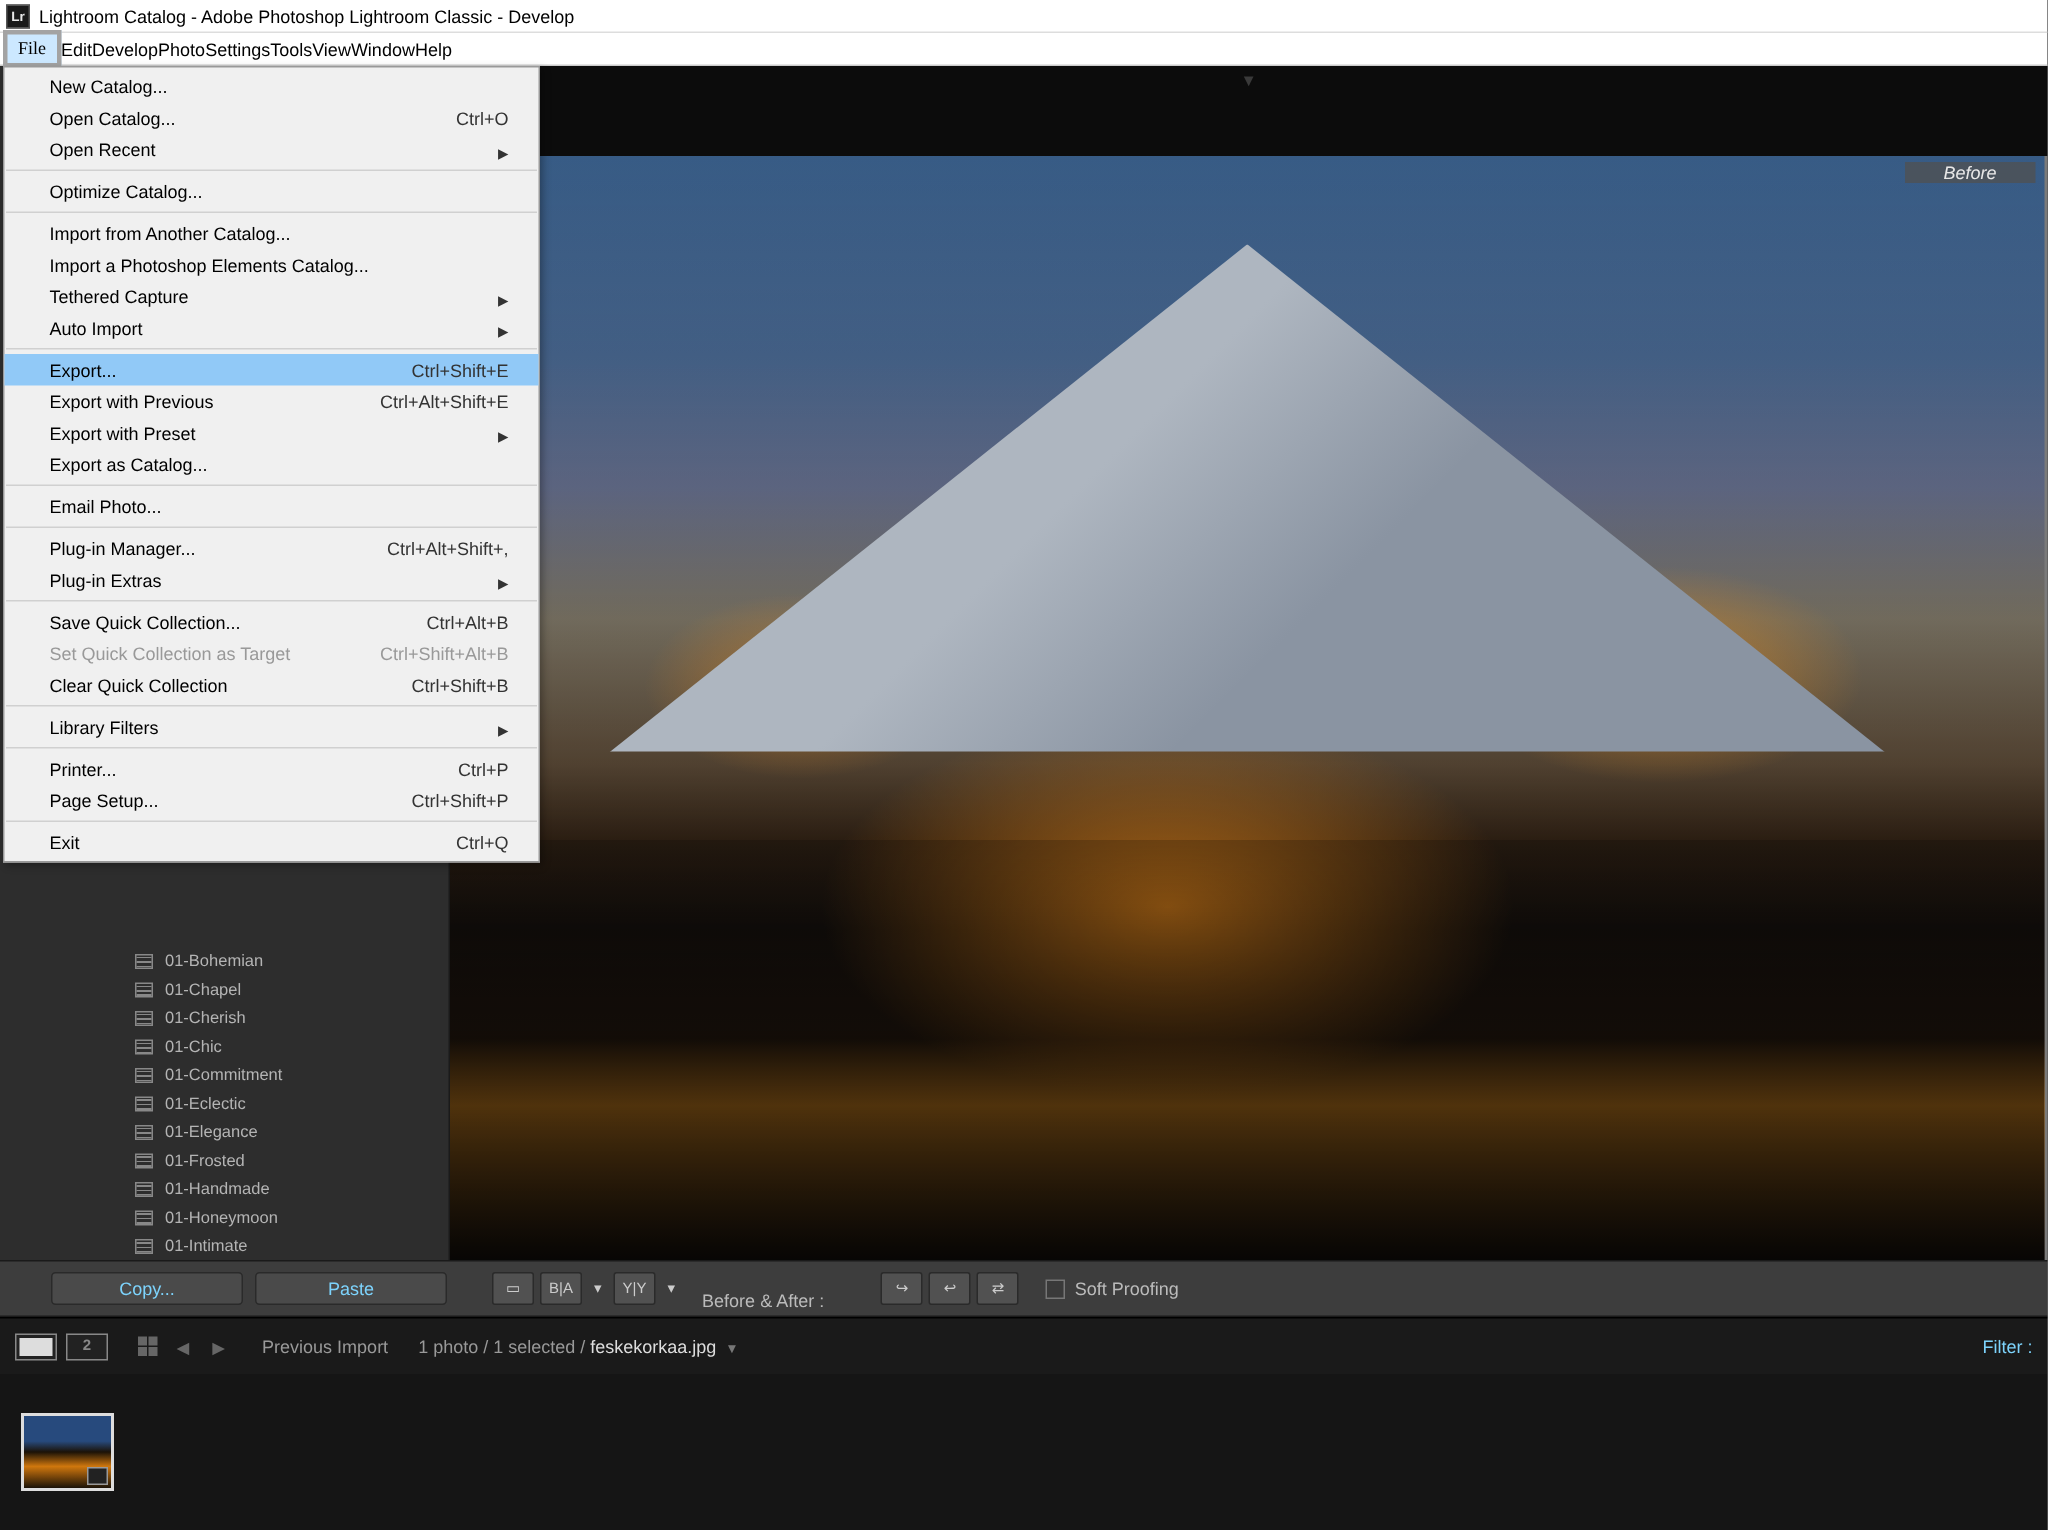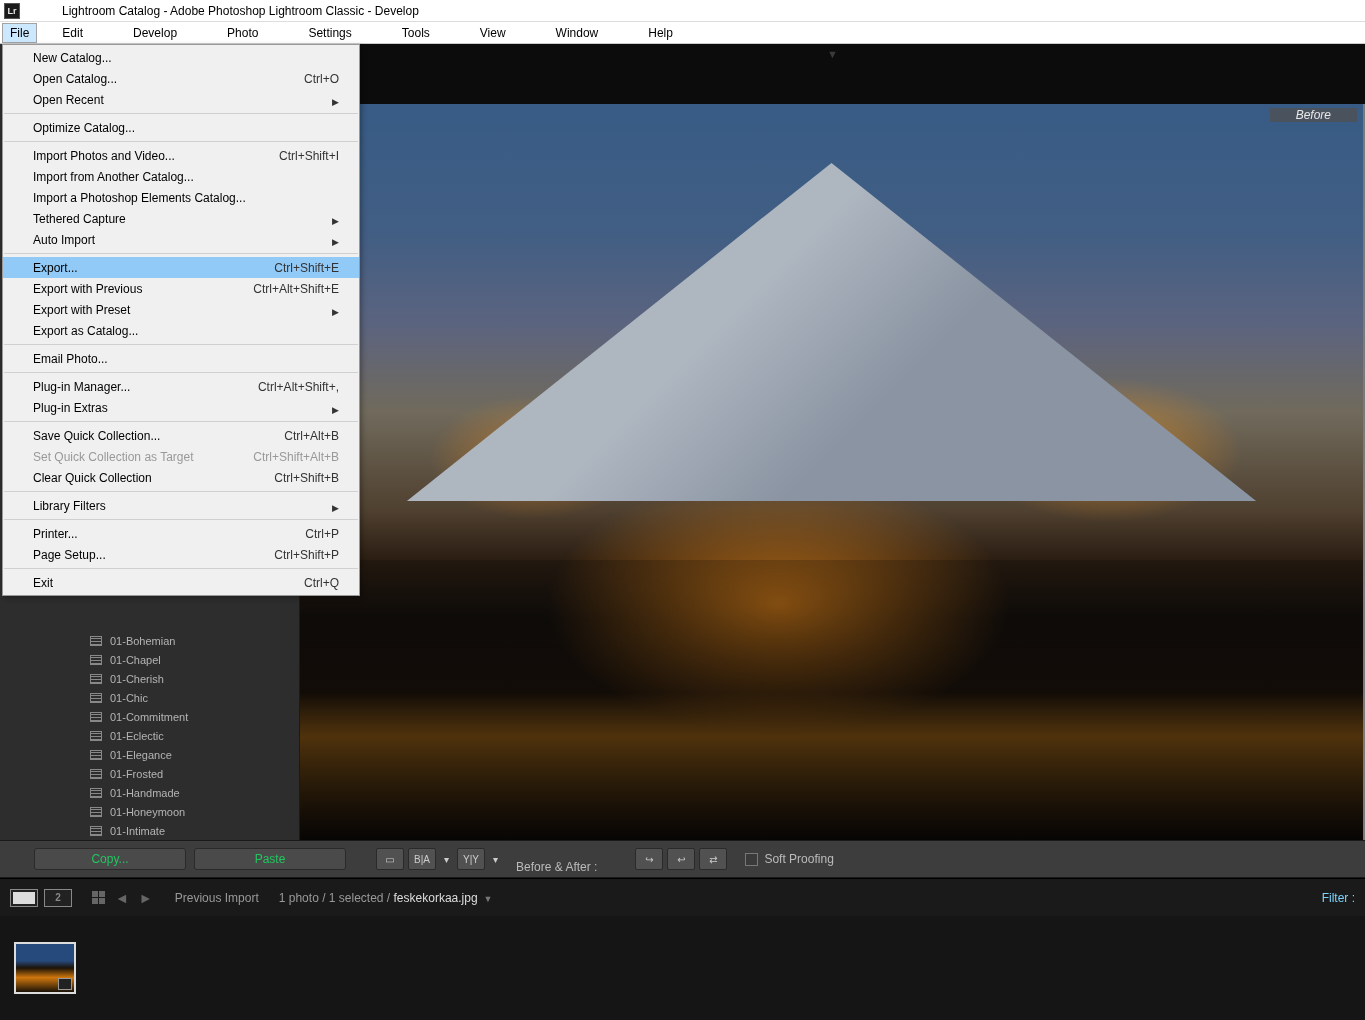--- a/index.html
+++ b/index.html
@@ -1,26 +1,26 @@
 <!DOCTYPE html>
 <html><head>
 <meta charset="utf-8">
 <style>
 * { margin: 0; padding: 0; box-sizing: border-box; font-family: "Segoe UI", Tahoma, sans-serif; }
 body { width: 1365px; height: 1020px; background: #000; overflow: hidden; position: relative; }
 
 
-.title-bar { height: 22px; background: #fff; display: flex; align-items: center; padding-left: 4px; border-bottom: 1px solid #ddd; gap: 36px; }
+.title-bar { height: 22px; background: #fff; display: flex; align-items: center; padding-left: 4px; border-bottom: 1px solid #ddd; }
 .title-bar .logo { width: 16px; height: 16px; background: #1a1a1a; color: #e8e8e8; font-size: 9px; font-weight: bold; display: flex; align-items: center; justify-content: center; margin-right: 6px; border: 1px solid #555; }
 .title-bar .title-text { font-size: 12px; color: #000; }
 
 
 .menu-bar { height: 22px; background: #fff; display: flex; align-items: center; padding: 0 2px; border-bottom: 1px solid #ccc; }
-.menu-bar .menu-item { font-size: 12px; padding: 3px 25px; color: #000; cursor: default; }
-.menu-bar .menu-item.active { background: #cce8ff; border: 1px solid #a3a3a3; padding: 2px 7px; }
+.menu-bar .menu-item { font-size: 12px; padding: 3px 0; color: #000; cursor: default; }
+.menu-bar .menu-item.active { background: #cce8ff; border: 3px solid #a3a3a3; padding: 2px 7px; font-family: Liberation Serif, serif; }
 
 
 .dropdown { position: absolute; top: 44px; left: 2px; width: 358px; background: #f0f0f0; border: 1px solid #999; box-shadow: 2px 2px 5px rgba(0,0,0,.3); z-index: 1000; padding: 2px 0; }
 .dropdown .dd-item { display: flex; justify-content: space-between; align-items: flex-end; padding: 3px 20px 3px 30px; font-size: 12px; color: #000; height: 21px; cursor: default; }
 .dropdown .dd-item.disabled { color: #999; }
 .dropdown .dd-item.highlighted { background: #91c9f7; }
 .dropdown .dd-sep { height: 1px; background: #d0d0d0; margin: 3px 1px; }
 .dropdown .dd-item .shortcut { color: #333; font-size: 12px; }
 .dropdown .dd-item .submenu-arrow { color: #333; font-size: 9px; }
 .dropdown .dd-item.disabled .shortcut { color: #999; }
@@ -43,21 +43,21 @@
    radial-gradient(ellipse 14% 12% at 22% 48%, rgba(255,160,50,.7), transparent 70%),
    linear-gradient(180deg, #3a608c 0%, #4a6a94 18%, #6c7696 30%, #8c8472 42%, #6a5640 55%, #3a2818 62%, #1a1410 70%, #2a1c10 80%, #d88820 86%, #1a1410 100%);
    position: relative; overflow:hidden;}
 .fake-photo::before{content:"";position:absolute;left:10%;right:10%;top:8%;height:46%;background:linear-gradient(135deg,#aeb6c0 40%,#8a94a2 60%);clip-path:polygon(50% 0,100% 100%,0 100%);}
 .fake-photo::after{content:"";position:absolute;left:0;right:0;bottom:0;height:38%;background:linear-gradient(180deg,rgba(10,10,14,.2),rgba(10,10,14,.6));mix-blend-mode:multiply;}
 .after-pane .fake-photo{filter:saturate(1.15) contrast(1.08) brightness(1.03);}
 
 
 .dev-toolbar { position: absolute; left: 0; right: 0; bottom: 142px; height: 38px; background: #3d3d3d; border-top:1px solid #1a1a1a; border-bottom:1px solid #1a1a1a; display: flex; align-items: center; padding: 0 10px; }
 .dev-toolbar .copy-paste { display: flex; gap: 8px; margin-left: 24px;}
-.dev-toolbar .grey-btn { width: 152px; height: 22px; background: #4a4a4a; color: #22c55e; font-size: 12px; display: flex; align-items: center; justify-content: center; border: 1px solid #2a2a2a; border-radius: 3px; }
+.dev-toolbar .grey-btn { width: 128px; height: 22px; background: #4a4a4a; color: #7dd3fc; font-size: 12px; display: flex; align-items: center; justify-content: center; border: 1px solid #2a2a2a; border-radius: 3px; }
 .dev-toolbar .view-controls { display: flex; gap: 4px; margin-left: 30px; align-items:center;}
 .dev-toolbar .tool-btn { height: 22px; min-width: 28px; background: #515151; border: 1px solid #2a2a2a; border-radius: 2px; display:flex; align-items:center; justify-content:center; color:#ccc; font-size:10px; padding: 0 4px;}
 .dev-toolbar .ba-label { color: #bbb; font-size: 12px; margin: 16px 8px 0 14px; }
 .dev-toolbar .checkbox { width: 13px; height: 13px; border: 1px solid #777; background: #3a3a3a; margin: 0 6px 0 18px; }
 .dev-toolbar .sp-label { color: #bbb; font-size: 12px; }
 
 
 .filmstrip-header { position: absolute; left: 0; right: 0; bottom: 104px; height: 38px; background: #1a1a1a; display: flex; align-items: center; padding: 0 10px; border-top: 1px solid #000;}
 .filmstrip-header .screen-btn { width: 28px; height: 18px; border: 1px solid #888; margin-right: 6px; background: #222; position:relative;}
 .filmstrip-header .screen-btn.active::after{content:"";position:absolute;inset:2px;background:#ddd;}
@@ -222,24 +222,20 @@
     <div class="dd-item">
       <span>Open Recent</span>
       <span class="submenu-arrow">▶</span>
     </div>
     <div class="dd-sep"></div>
     <div class="dd-item">
       <span>Optimize Catalog...</span>
     </div>
     <div class="dd-sep"></div>
     <div class="dd-item">
-      <span>Import Photos and Video...</span>
-      <span class="shortcut">Ctrl+Shift+I</span>
-    </div>
-    <div class="dd-item">
       <span>Import from Another Catalog...</span>
     </div>
     <div class="dd-item">
       <span>Import a Photoshop Elements Catalog...</span>
     </div>
     <div class="dd-item">
       <span>Tethered Capture</span>
       <span class="submenu-arrow">▶</span>
     </div>
     <div class="dd-item">

